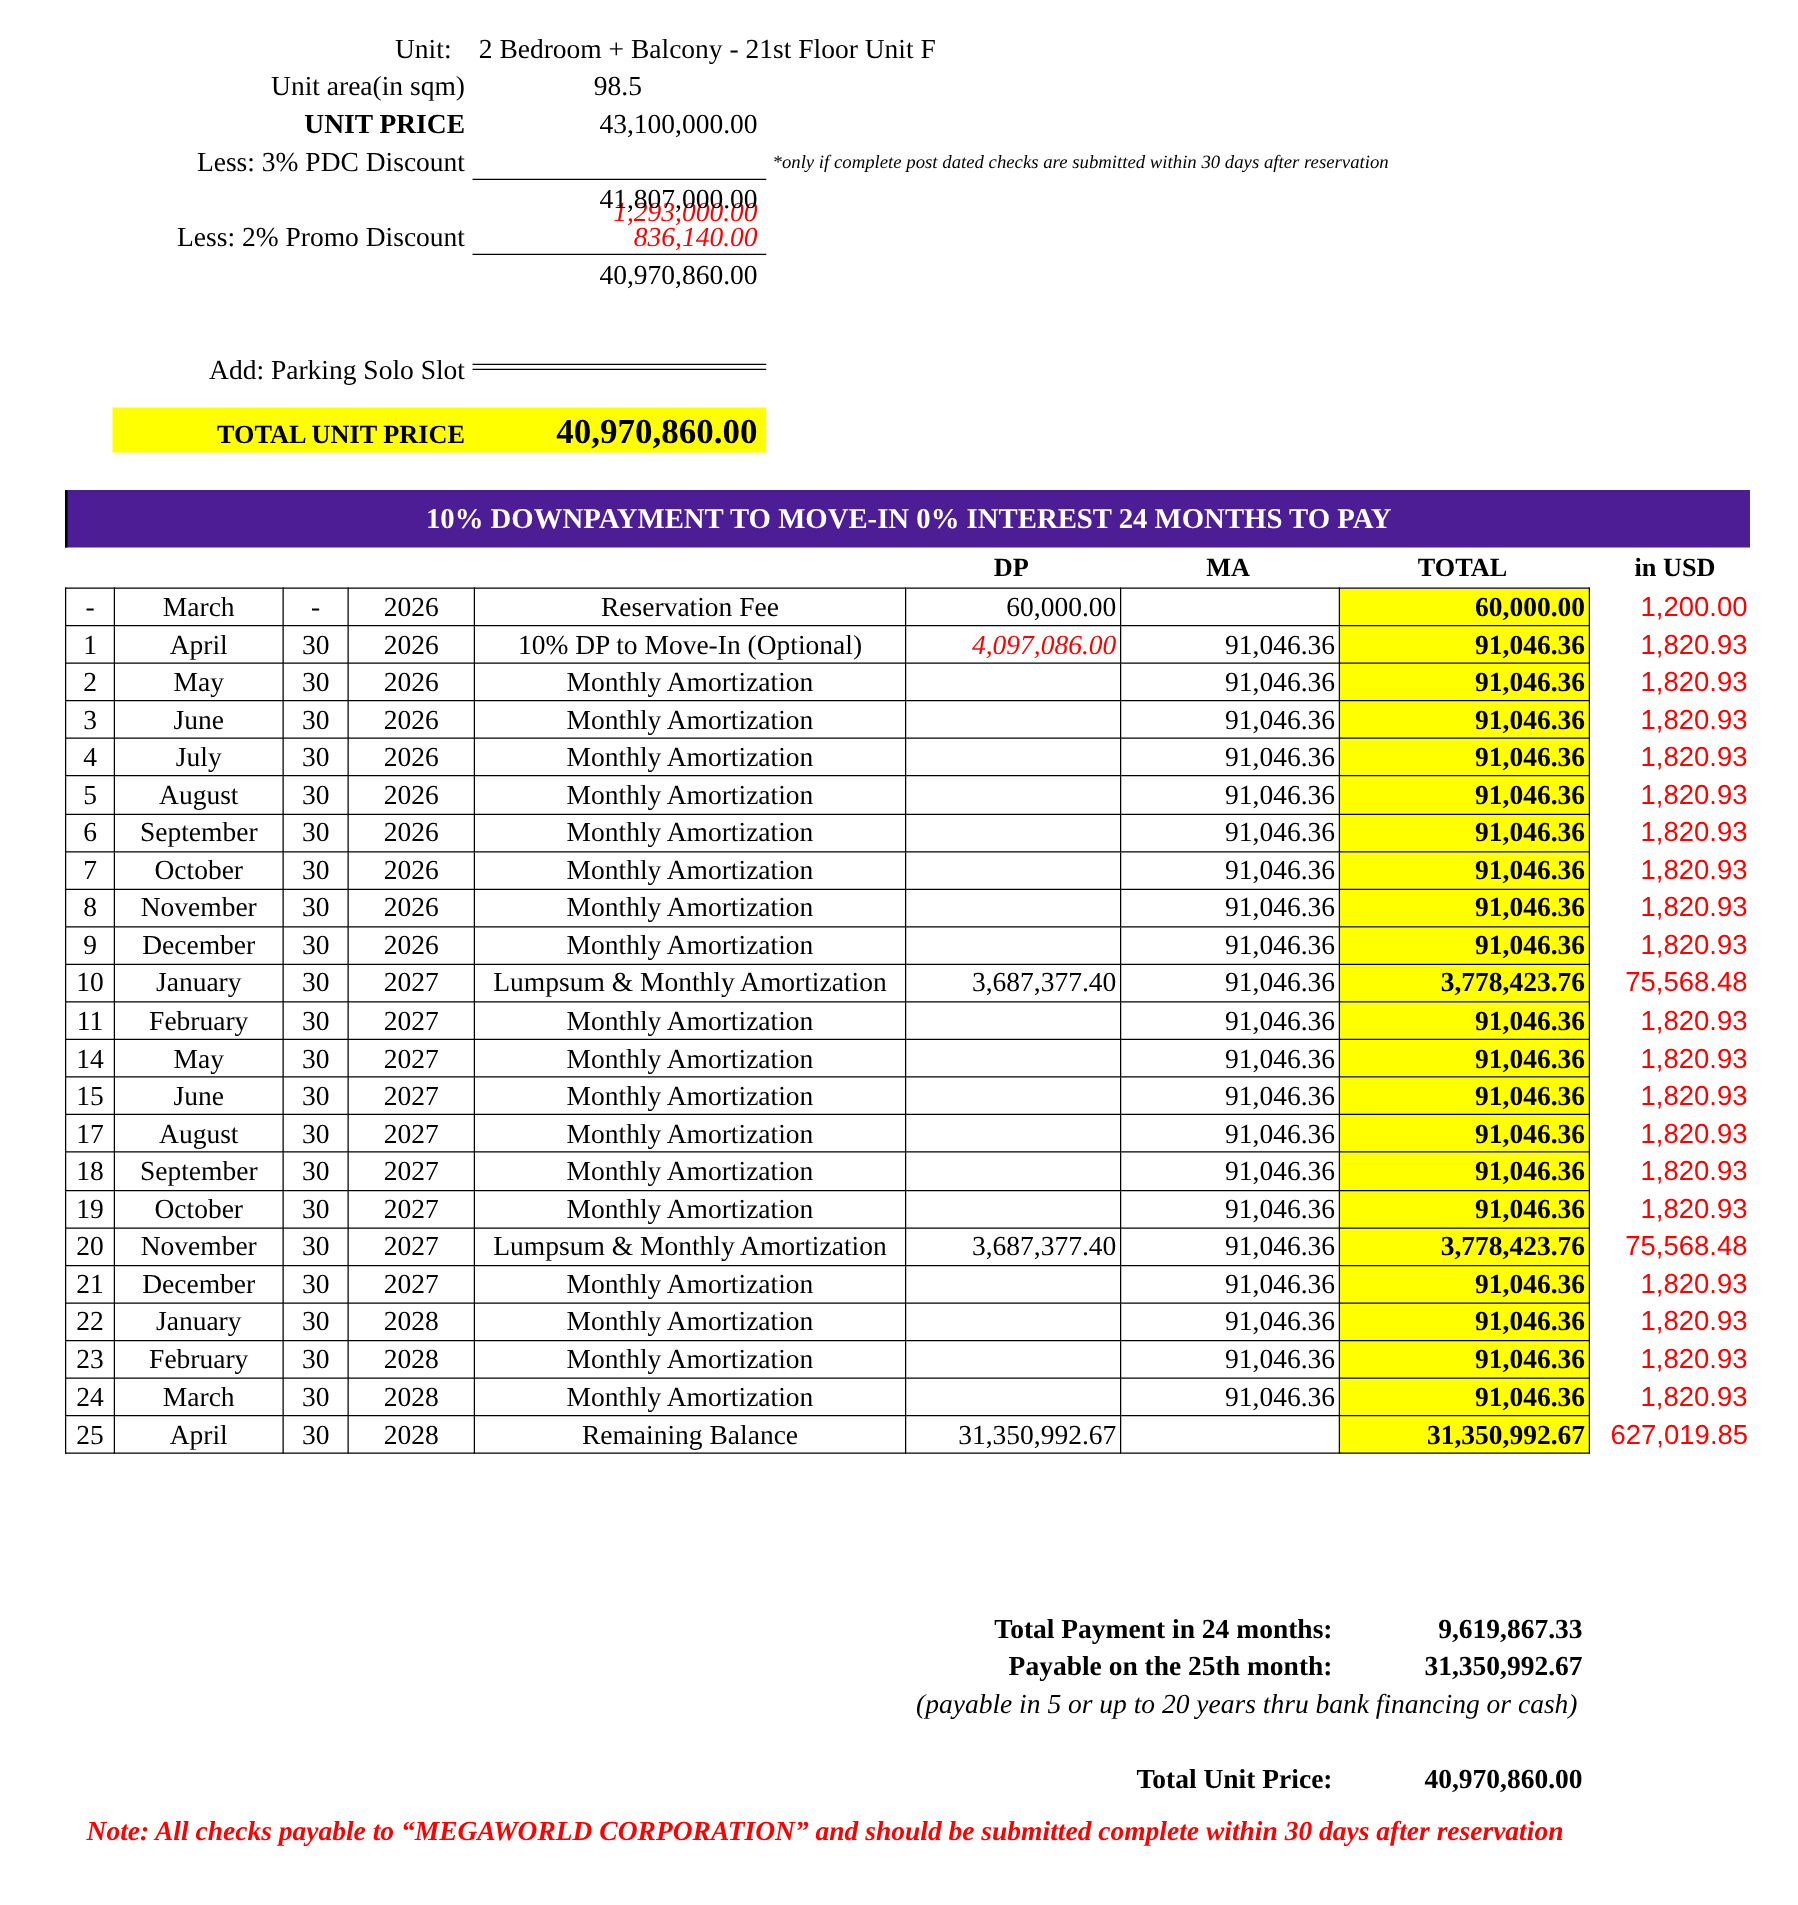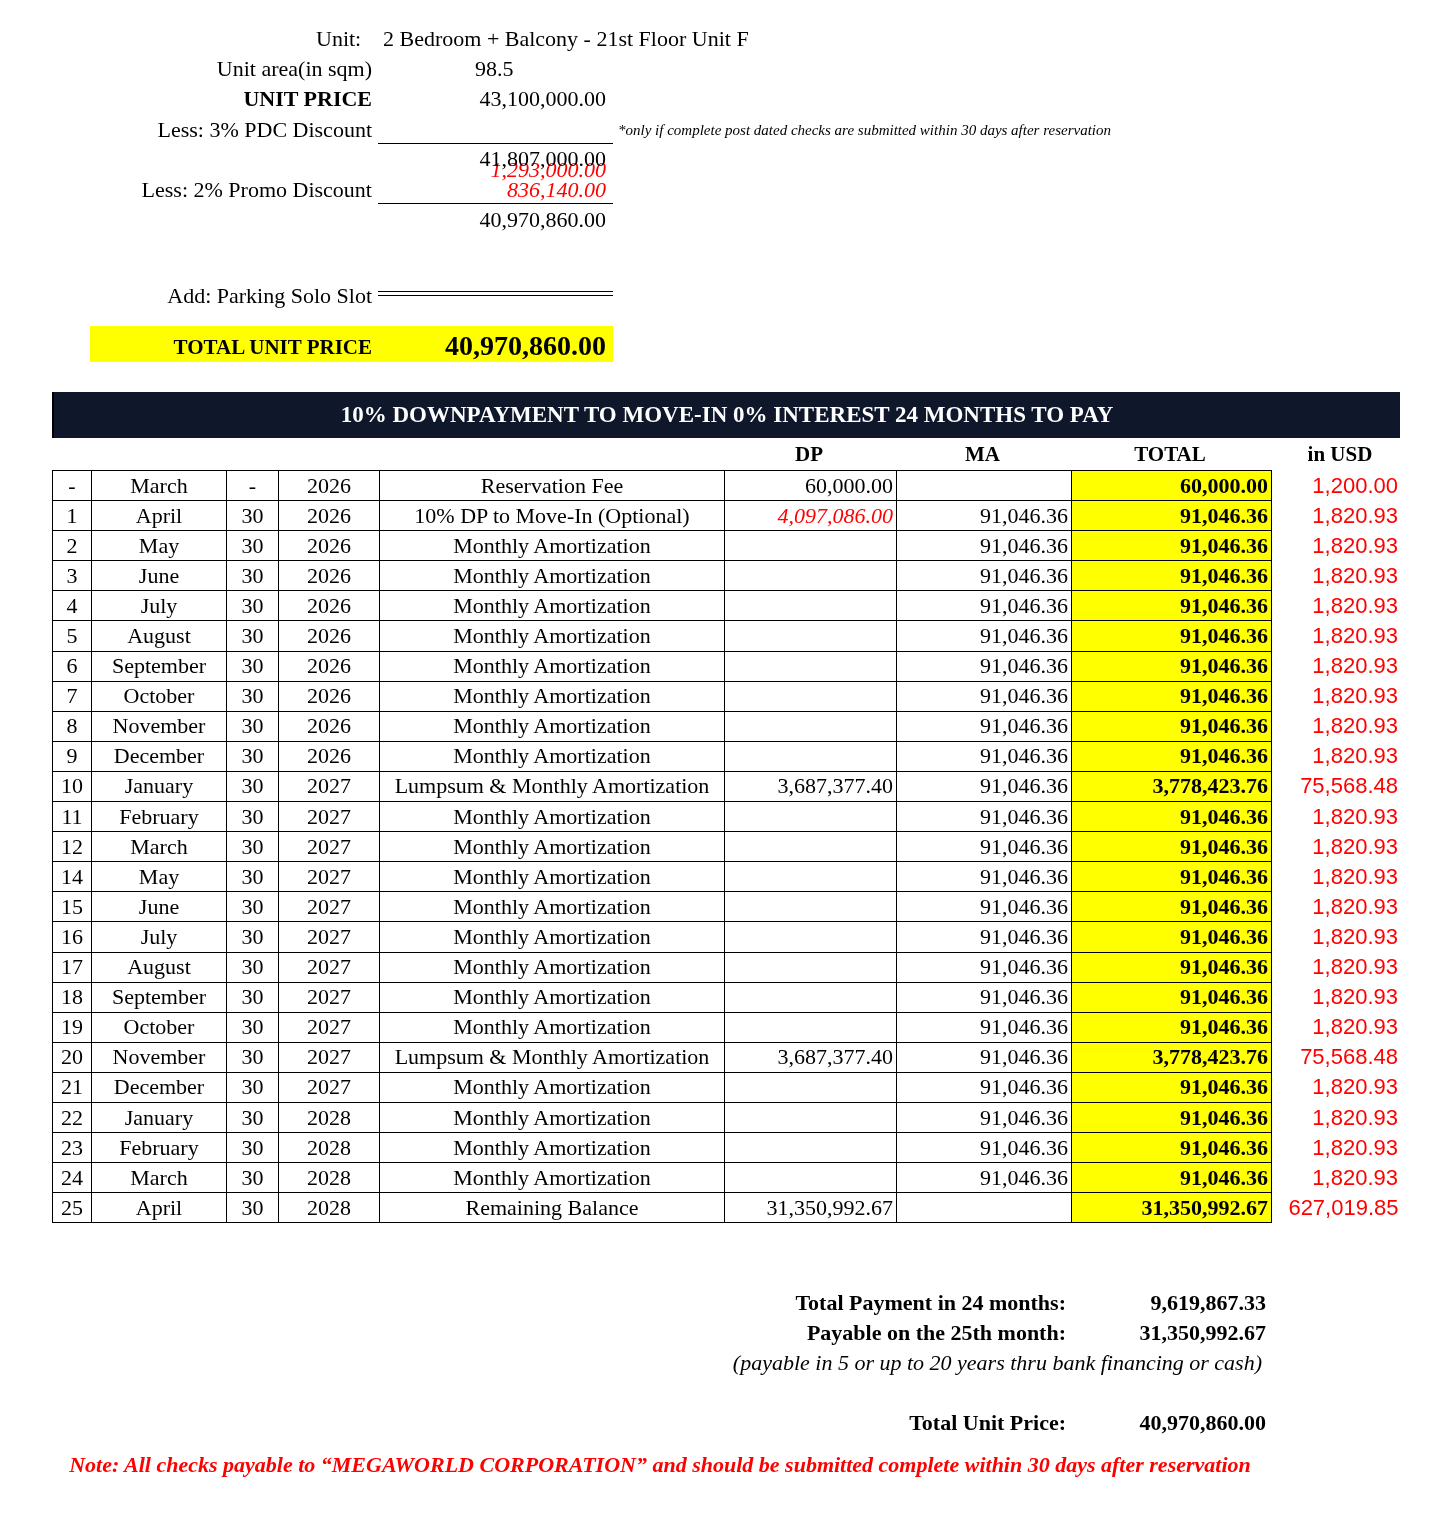--- a/index.html
+++ b/index.html
@@ -15,21 +15,21 @@
   .red-italic { color: #ff0000; font-style: italic; }
   .uline { position: absolute; left: 378px; width: 235px; border-top: 1.5px solid #000; }
   .dline { position: absolute; left: 378px; width: 235px; height: 5px; border-top: 1.5px solid #000; border-bottom: 1.5px solid #000; }
   .footnote { position: absolute; left: 618px; top: 122px; font-size: 15px; font-style: italic; white-space: nowrap; }
 
   .total-box { position: absolute; left: 90px; top: 326px; width: 523px; height: 36px; background: #ffff00; }
   .total-label { position: absolute; right: 1066px; top: 335px; font-size: 21px; font-weight: bold; white-space: nowrap; }
   .total-value { position: absolute; right: 832px; top: 330px; font-size: 28px; font-weight: bold; white-space: nowrap; }
 
   
-  .banner { position: absolute; left: 52px; top: 392px; width: 1348px; height: 46px; background: #0f172a; border-left: 2px solid #000; color: #fff; font-weight: bold; font-size: 23px; text-align: center; line-height: 46px; }
+  .banner { position: absolute; left: 52px; top: 392px; width: 1348px; height: 46px; background: #4c1d95; border-left: 2px solid #000; color: #fff; font-weight: bold; font-size: 23px; text-align: center; line-height: 46px; }
 
   
   .colhead { position: absolute; top: 442px; font-weight: bold; font-size: 21px; text-align: center; white-space: nowrap; }
 
   
   table.sched { position: absolute; left: 52px; top: 470px; border-collapse: collapse; table-layout: fixed; }
   table.sched td { border: 1.5px solid #000; height: 30.1px; font-size: 22px; line-height: 28px; padding: 0 3px; white-space: nowrap; overflow: hidden; }
   td.c-no { width: 39px; text-align: center; }
   td.c-month { width: 135px; text-align: center; }
   td.c-day { width: 52px; text-align: center; }
@@ -218,55 +218,33 @@
         <td class="c-month">February</td>
         <td class="c-day">30</td>
         <td class="c-year">2027</td>
         <td class="c-desc">Monthly Amortization</td>
         <td class="c-dp"></td>
         <td class="c-ma">91,046.36</td>
         <td class="c-total">91,046.36</td>
         <td class="c-usd">1,820.93</td>
       </tr>
       <tr>
-        <td class="c-no">12</td>
-        <td class="c-month">March</td>
-        <td class="c-day">30</td>
-        <td class="c-year">2027</td>
-        <td class="c-desc">Monthly Amortization</td>
-        <td class="c-dp"></td>
-        <td class="c-ma">91,046.36</td>
-        <td class="c-total">91,046.36</td>
-        <td class="c-usd">1,820.93</td>
-      </tr>
-      <tr>
         <td class="c-no">14</td>
         <td class="c-month">May</td>
         <td class="c-day">30</td>
         <td class="c-year">2027</td>
         <td class="c-desc">Monthly Amortization</td>
         <td class="c-dp"></td>
         <td class="c-ma">91,046.36</td>
         <td class="c-total">91,046.36</td>
         <td class="c-usd">1,820.93</td>
       </tr>
       <tr>
         <td class="c-no">15</td>
         <td class="c-month">June</td>
-        <td class="c-day">30</td>
-        <td class="c-year">2027</td>
-        <td class="c-desc">Monthly Amortization</td>
-        <td class="c-dp"></td>
-        <td class="c-ma">91,046.36</td>
-        <td class="c-total">91,046.36</td>
-        <td class="c-usd">1,820.93</td>
-      </tr>
-      <tr>
-        <td class="c-no">16</td>
-        <td class="c-month">July</td>
         <td class="c-day">30</td>
         <td class="c-year">2027</td>
         <td class="c-desc">Monthly Amortization</td>
         <td class="c-dp"></td>
         <td class="c-ma">91,046.36</td>
         <td class="c-total">91,046.36</td>
         <td class="c-usd">1,820.93</td>
       </tr>
       <tr>
         <td class="c-no">17</td>

